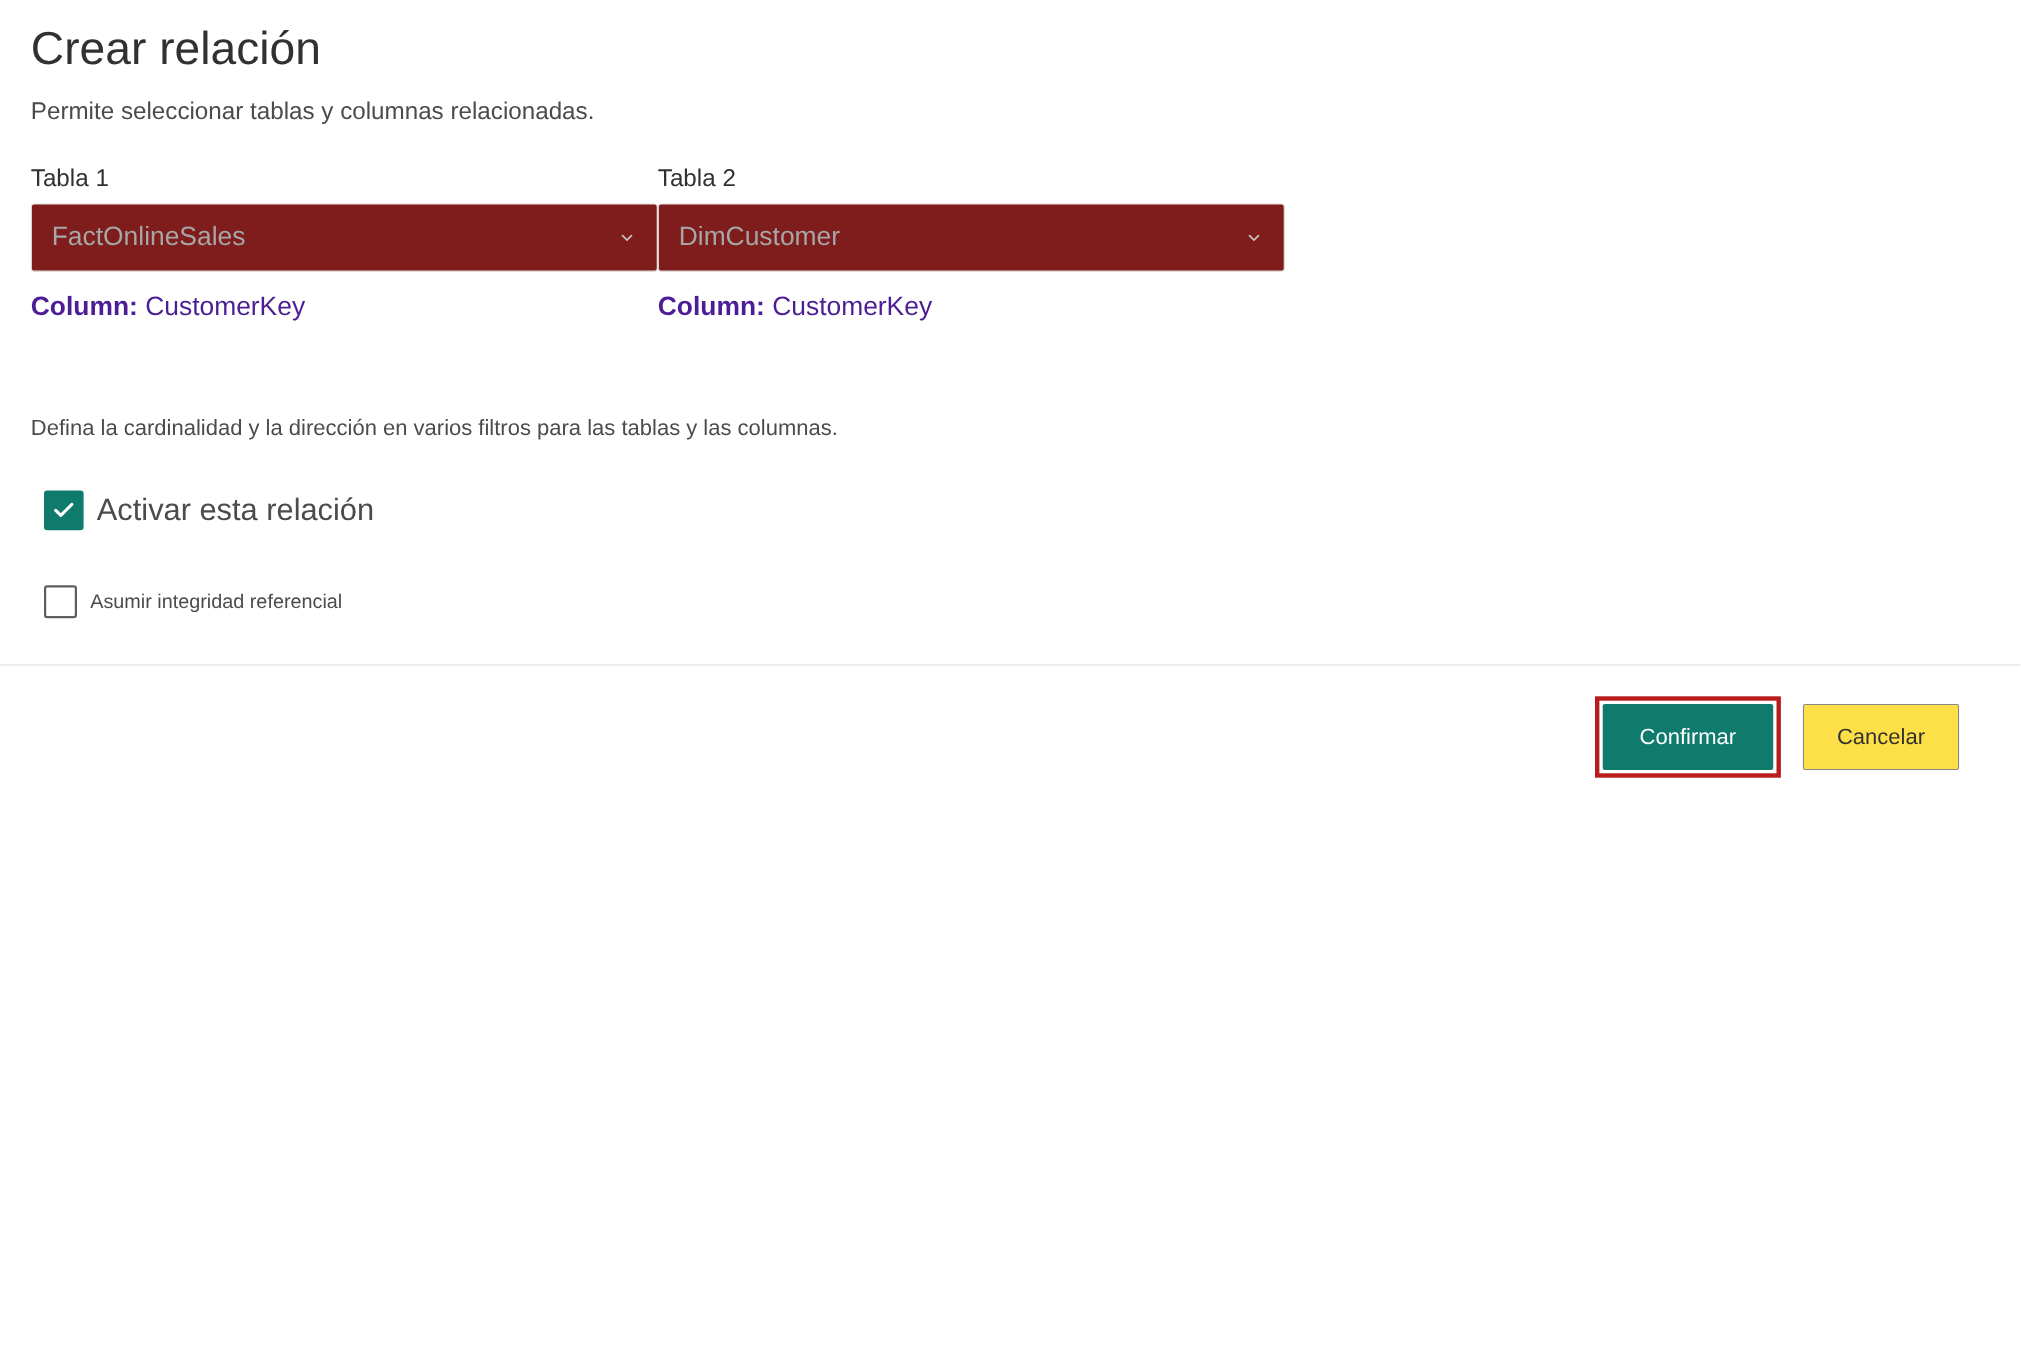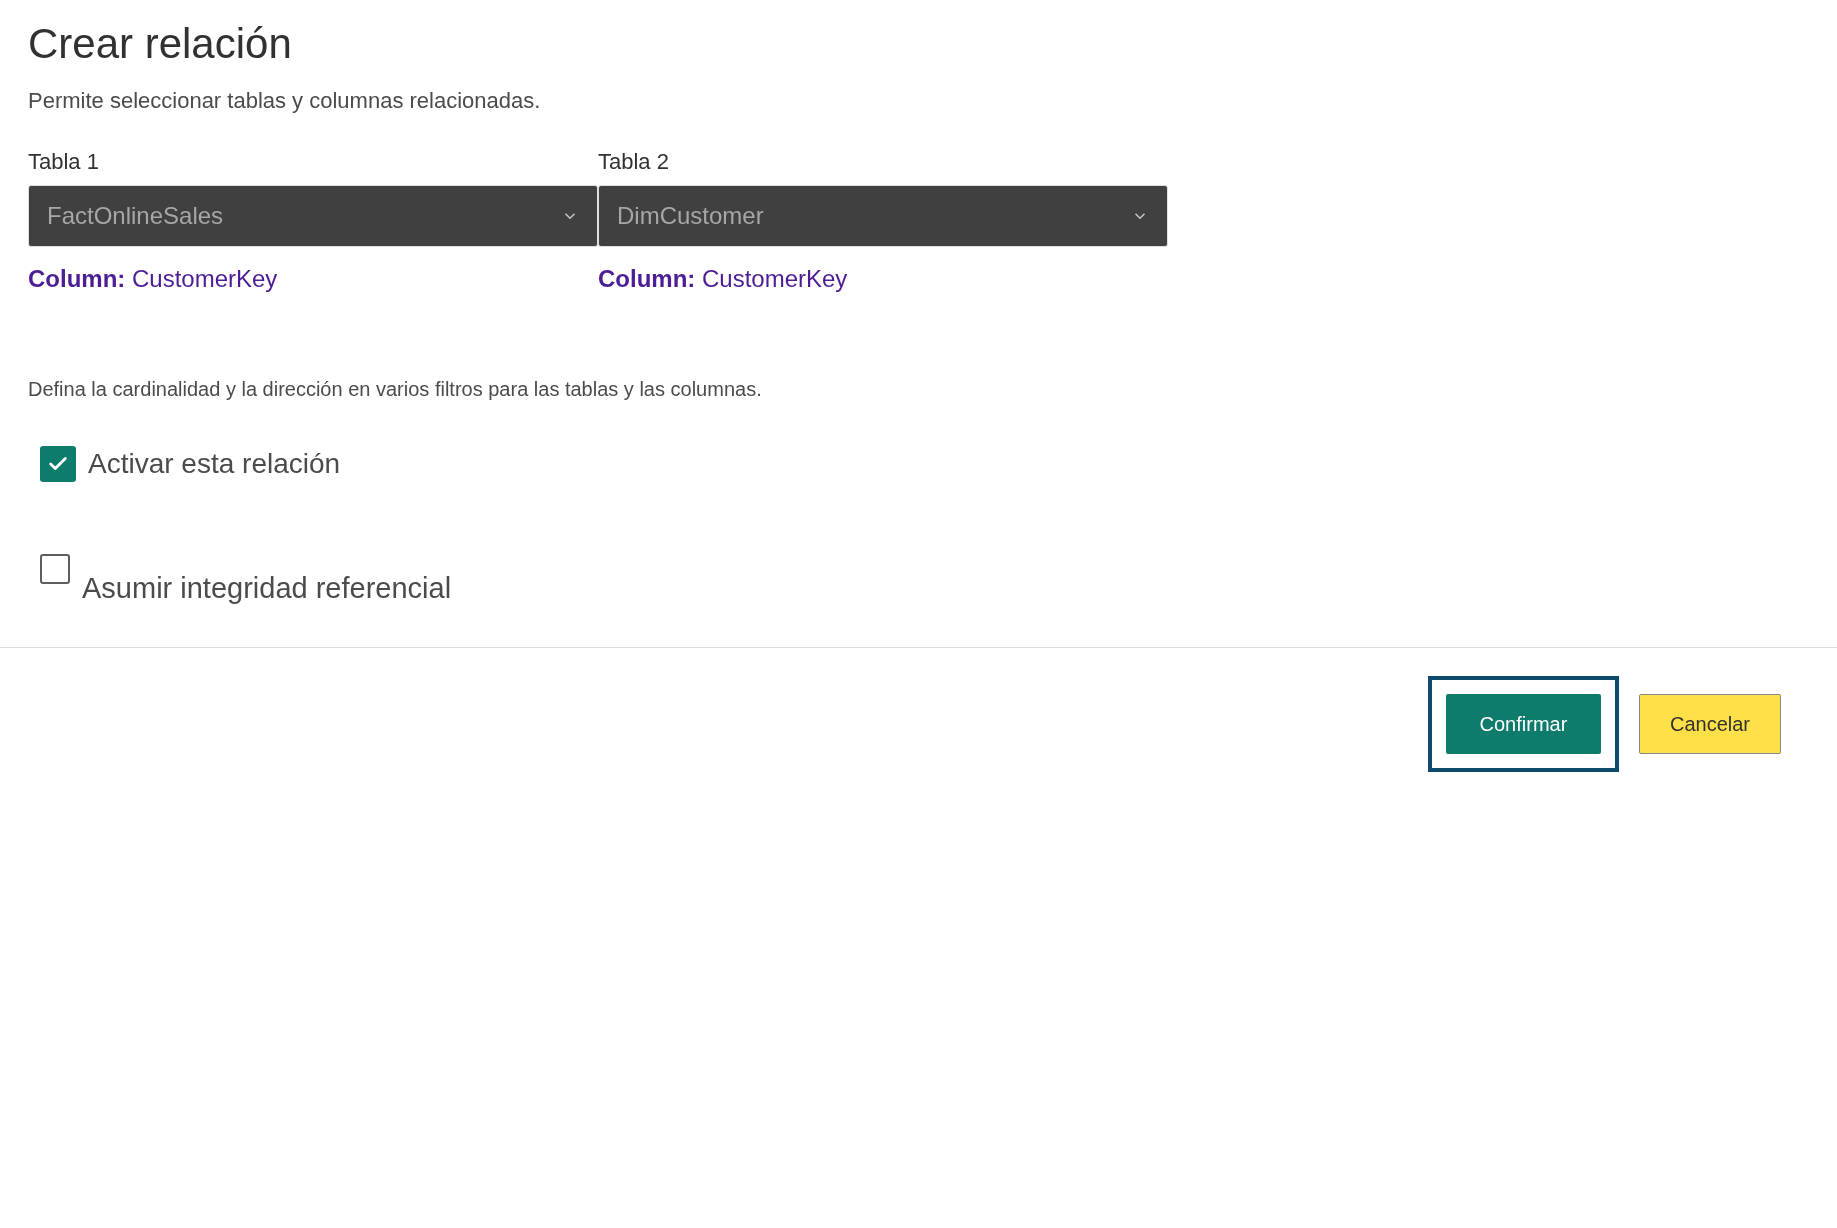--- a/index.html
+++ b/index.html
@@ -38,21 +38,21 @@
       flex-direction: column;
     }
     .field-label {
       font-size: 22px;
       color: #323130;
       margin-bottom: 10px;
     }
     .disabled-select {
       width: 100%;
       height: 62px;
-      background: #404040;
+      background: #7f1d1d;
       border: 1px solid #e1dfdd;
       border-radius: 3px;
       display: flex;
       align-items: center;
       justify-content: space-between;
       padding: 0 18px;
       margin-bottom: 18px;
       cursor: default;
     }
     .disabled-select-text {
@@ -122,22 +122,21 @@
     }
     .checkbox.checked {
       background: #0f7b6c;
       border-color: #0f7b6c;
     }
     .checkbox-label {
       font-size: 28px;
       color: #4b4b4b;
     }
     .checkbox-label.small {
-      font-size: 29px;
-      margin-top: 40px;
+      font-size: 18px;
     }
     .checkbox-row.second {
       margin-bottom: 42px;
     }
     .checkbox-row.second .checkbox {
       width: 30px;
       height: 30px;
     }
     .divider {
       border-top: 1px solid #e1dfdd;
@@ -160,22 +159,22 @@
       align-items: center;
       justify-content: center;
     }
     .btn-primary {
       background: #0f7b6c;
       color: #ffffff;
       border: none;
       min-width: 155px;
     }
     .highlight-box {
-      border: 4px solid #0c4a6e;
-      padding: 14px;
+      border: 4px solid #b91c1c;
+      padding: 3px;
       display: inline-flex;
     }
     .btn-secondary {
       background: #fde047;
       color: #323130;
       border: 1px solid #8a8886;
       min-width: 140px;
     }
   </style>
 </head>

